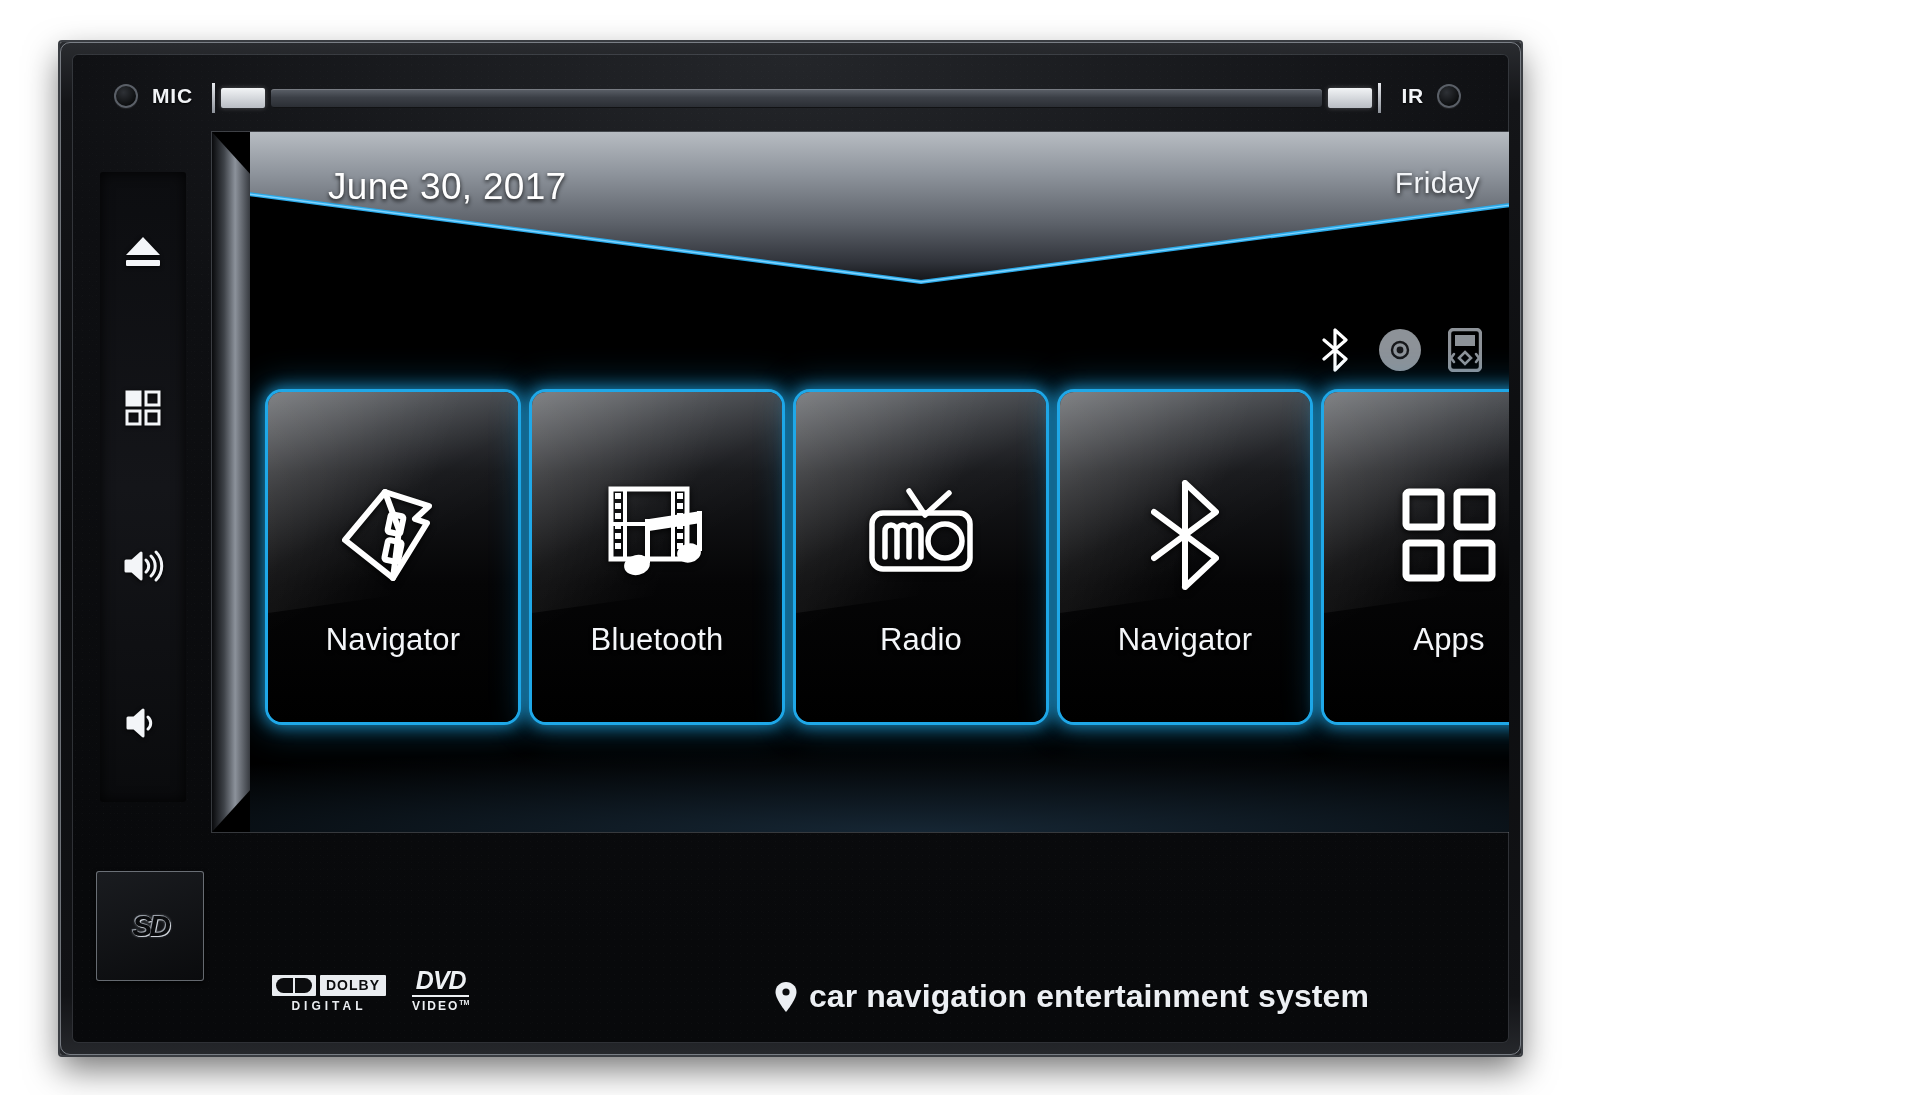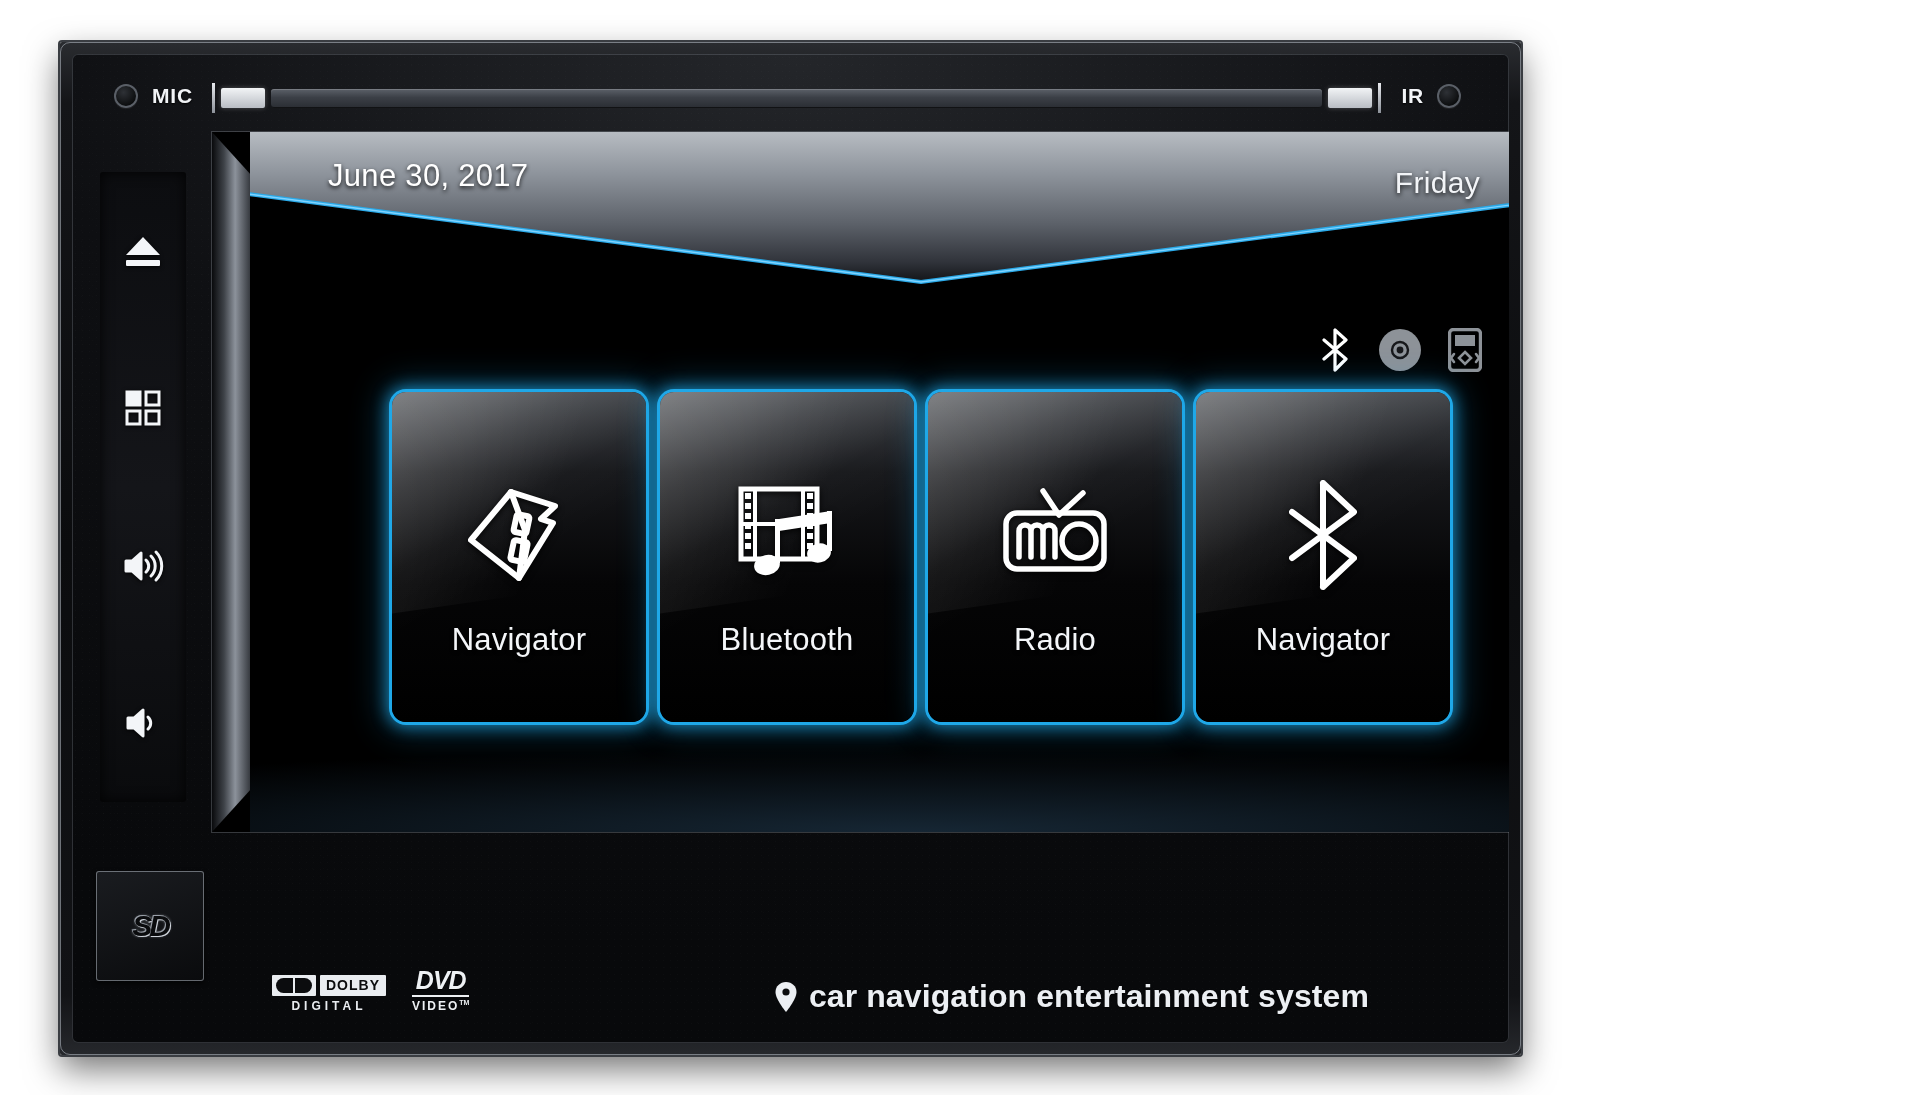--- a/index.html
+++ b/index.html
@@ -134,21 +134,21 @@
     background:#000;
     clip-path:polygon(0 62px, 50% 150px, 100% 62px, 100% 190px, 0 190px);
   }
   #vline{
     position:absolute;left:-2px;top:0;width:calc(100% + 4px);height:190px;
     pointer-events:none;
   }
   #vline svg{width:100%;height:100%;display:block;}
 
   #date-text{
-    position:absolute;left:78px;top:26px;font-size:31px;color:#ffffff;
+    position:absolute;left:78px;top:34px;font-size:37px;color:#ffffff;
     text-shadow:0 2px 4px rgba(0,0,0,.85);letter-spacing:.3px;
   }
   #day-text{
     position:absolute;right:112px;top:34px;font-size:30px;color:#f2f4f7;
     text-shadow:0 2px 5px rgba(0,0,0,.9);letter-spacing:.3px;
   }
   #clock-text{
     position:absolute;left:0;right:0;top:55px;text-align:center;
     font-size:54px;color:#ffffff;letter-spacing:1px;
     text-shadow:0 0 10px rgba(255,255,255,.35),0 2px 5px #000;
@@ -458,20 +458,31 @@
 
           <div class="tile">
             <div class="tile-icon">
               <svg width="90" height="112" viewBox="0 0 90 112" fill="none" stroke="#ffffff" stroke-width="6" stroke-linejoin="round" stroke-linecap="round">
                 <path d="M45 4 L45 108 M45 4 L76 33 L14 79 M45 108 L76 79 L14 33"></path>
               </svg>
             </div>
             <div class="tile-label">Navigator</div>
           </div>
 
+          <div class="tile">
+            <div class="tile-icon">
+              <svg width="96" height="96" viewBox="0 0 96 96" fill="none" stroke="#ffffff" stroke-width="7">
+                <rect x="5" y="5" width="35" height="35" rx="3"></rect>
+                <rect x="56" y="5" width="35" height="35" rx="3"></rect>
+                <rect x="5" y="56" width="35" height="35" rx="3"></rect>
+                <rect x="56" y="56" width="35" height="35" rx="3"></rect>
+              </svg>
+            </div>
+            <div class="tile-label">Apps</div>
+          </div>
 
         </div>
 
         <div id="screen-bottom-glow"></div>
       </div>
     </div>
 
     <div id="bottom-bar">
       <div id="logo-group">
 

